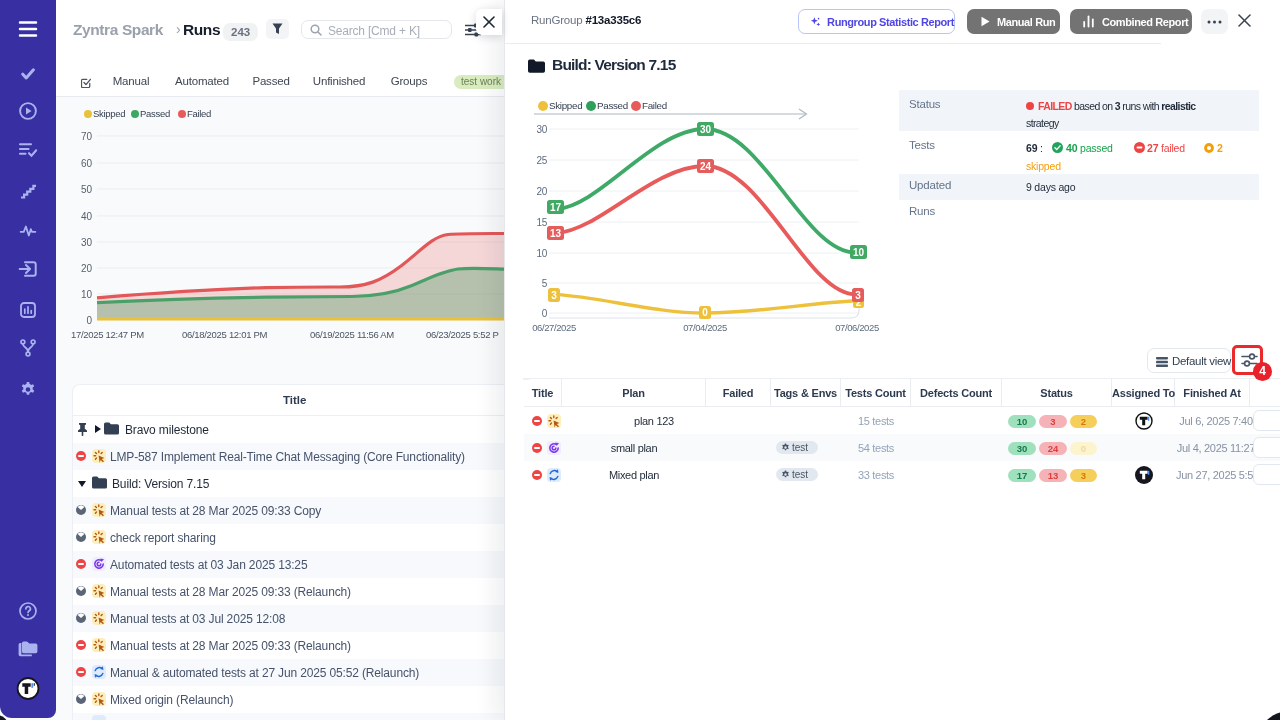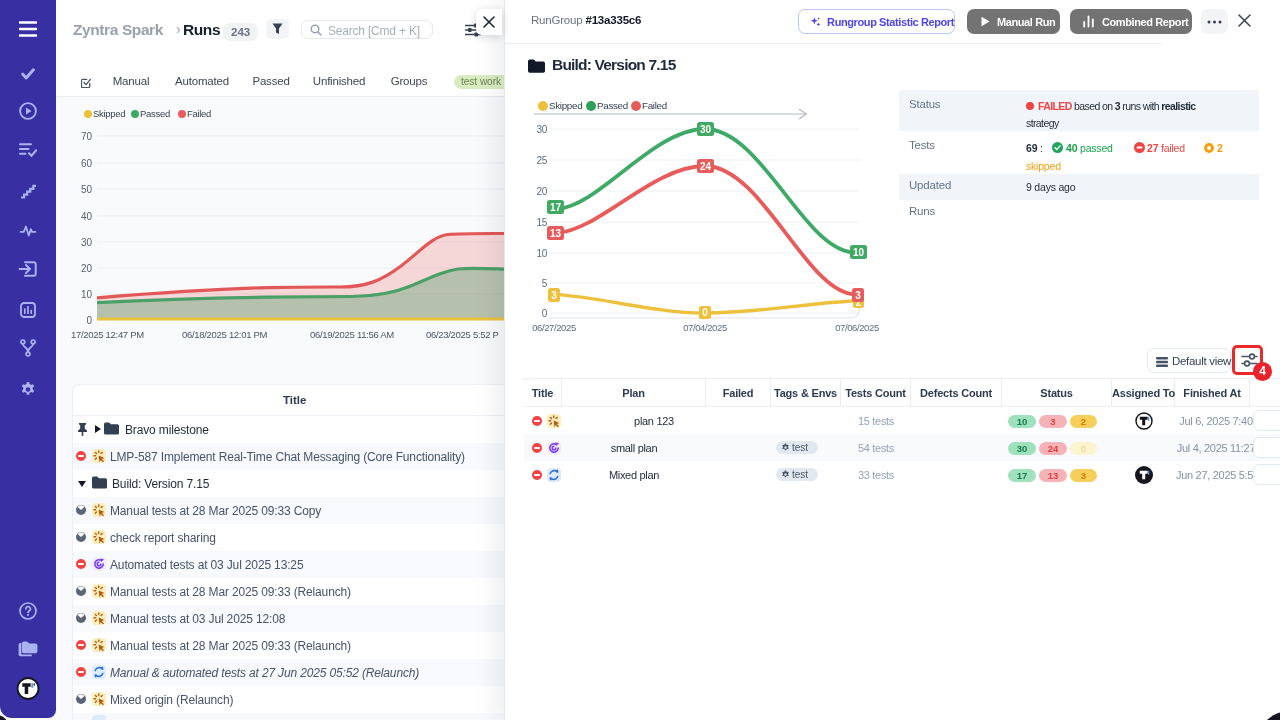--- a/index.html
+++ b/index.html
@@ -10,21 +10,21 @@
 
 #sidebar { position:absolute; left:0; top:0; width:56px; height:718px; background:#372fa2; z-index:30; border-radius:0 0 8px 12px; }
 #sidebar svg { position:absolute; left:50%; transform:translateX(-50%); }
 
 
 #mainhead { position:absolute; left:56px; top:0; width:1224px; height:97px; background:#fff; border-bottom:1px solid #e7eaee; }
 .crumb-gray { color:#9aa1ac; font-size:15.5px; font-weight:700; letter-spacing:-0.4px; }
 .crumb-dark { color:#171e2b; font-size:15.5px; font-weight:700; letter-spacing:-0.4px; }
 .badge243 { display:inline-block; background:#f1f2f4; color:#6b7280; font-size:11.5px; font-weight:700; padding:3px 8px; border-radius:7px; }
 #filterbtn { position:absolute; left:210px; top:19px; width:23px; height:20px; background:#f3f4f6; border-radius:5px; }
-#searchbox { position:absolute; left:245px; top:20px; width:132px; height:19px; border:1px solid #e5e7eb; border-radius:7px; background:#fff; }
+#searchbox { position:absolute; left:245px; top:20px; width:151px; height:19px; border:1px solid #e5e7eb; border-radius:7px; background:#fff; }
 .tab { position:absolute; top:75px; font-size:11.5px; letter-spacing:-0.2px; color:#3f4654; transform:translateX(-50%); white-space:nowrap; }
 #pill-testwork { position:absolute; left:398px; top:75px; width:106px; height:14px; background:#d9ecc0; border-radius:7px; color:#6d8154; font-size:10px; line-height:14px; padding-left:7px; }
 
 
 #lefttable { position:absolute; left:72px; top:384px; width:448px; height:336px; background:#fff; border-radius:8px 8px 0 0; border:1px solid #eceff3; border-bottom:none; }
 .lrow { position:absolute; left:0; width:446px; height:27px; }
 .lrow.alt { background:#f7f9fc; }
 .ltext { position:absolute; top:7px; font-size:12px; letter-spacing:-0.15px; color:#46536b; white-space:nowrap; }
 .ltext.dark { color:#1f2937; }
 .caret-r { position:absolute; width:0; height:0; border-left:6px solid #111827; border-top:4.5px solid transparent; border-bottom:4.5px solid transparent; }
@@ -217,21 +217,21 @@
             </svg></div>
         <span class="ltext" style="left:37px;">check report sharing</span>
       </div>
       <div class="lrow alt" style="top:166px;">
         <span class="redcirc" style="left:3px; top:8px;"></span>
         <div class="ic14 purplebg" style="left:19px; top:6px;"><svg width="14" height="14" viewBox="0 0 14 14">
               <path d="M11.2 7 a4.2 4.2 0 1 1 -2.1-3.65" stroke="#7a3bec" stroke-width="1.6" fill="none" stroke-linecap="round"></path>
               <path fill="#7a3bec" d="M8.2 1.4 L12 2.2 L9.4 5 Z"></path>
               <path d="M8.8 7 a1.8 1.8 0 1 1 -1.8-1.8" stroke="#7a3bec" stroke-width="1.5" fill="none" stroke-linecap="round"></path>
             </svg></div>
-        <span class="ltext" style="left:37px;">Automated tests at 03 Jul 2025 13:25</span>
+        <span class="ltext" style="left:37px;">Automated tests at 03 Jan 2025 13:25</span>
       </div>
       <div class="lrow" style="top:193px;">
         <svg class="abs" style="left:3px; top:8px;" width="10" height="10" viewBox="0 0 10 10">
             <circle cx="5" cy="5" r="5" fill="#5b6578"></circle>
             <path d="M5 5 L1.6 1.9 A5 5 0 0 1 8.4 1.9 Z" fill="#fff"></path>
           </svg>
         <div class="ic14 amber" style="left:19px; top:6px;"><svg width="14" height="14" viewBox="0 0 14 14">
               <g stroke="#b45a10" stroke-width="1.4" stroke-linecap="round">
                 <line x1="6.8" y1="2" x2="6.8" y2="3.6"></line>
                 <line x1="3.4" y1="3.4" x2="4.5" y2="4.5"></line>
@@ -275,21 +275,21 @@
         <span class="ltext" style="left:37px;">Manual tests at 28 Mar 2025 09:33 (Relaunch)</span>
       </div>
       <div class="lrow alt" style="top:274px;">
         <span class="redcirc" style="left:3px; top:8px;"></span>
         <div class="ic14 bluebg" style="left:19px; top:6px;"><svg width="14" height="14" viewBox="0 0 14 14">
               <path d="M3.2 5.6 a4.3 4.3 0 0 1 7.1-1.8" stroke="#2468d8" stroke-width="1.5" fill="none" stroke-linecap="round"></path>
               <path fill="#2468d8" d="M10.9 1.2 L11.5 4.7 L8.2 4 Z"></path>
               <path d="M10.8 8.4 a4.3 4.3 0 0 1 -7.1 1.8" stroke="#2468d8" stroke-width="1.5" fill="none" stroke-linecap="round"></path>
               <path fill="#2468d8" d="M3.1 12.8 L2.5 9.3 L5.8 10 Z"></path>
             </svg></div>
-        <span class="ltext" style="left:37px;font-style:italic;">Manual &amp; automated tests at 27 Jun 2025 05:52 (Relaunch)</span>
+        <span class="ltext" style="left:37px;">Manual &amp; automated tests at 27 Jun 2025 05:52 (Relaunch)</span>
       </div>
       <div class="lrow" style="top:301px;">
         <svg class="abs" style="left:3px; top:8px;" width="10" height="10" viewBox="0 0 10 10">
             <circle cx="5" cy="5" r="5" fill="#5b6578"></circle>
             <path d="M5 5 L1.6 1.9 A5 5 0 0 1 8.4 1.9 Z" fill="#fff"></path>
           </svg>
         <div class="ic14 amber" style="left:19px; top:6px;"><svg width="14" height="14" viewBox="0 0 14 14">
               <g stroke="#b45a10" stroke-width="1.4" stroke-linecap="round">
                 <line x1="6.8" y1="2" x2="6.8" y2="3.6"></line>
                 <line x1="3.4" y1="3.4" x2="4.5" y2="4.5"></line>

